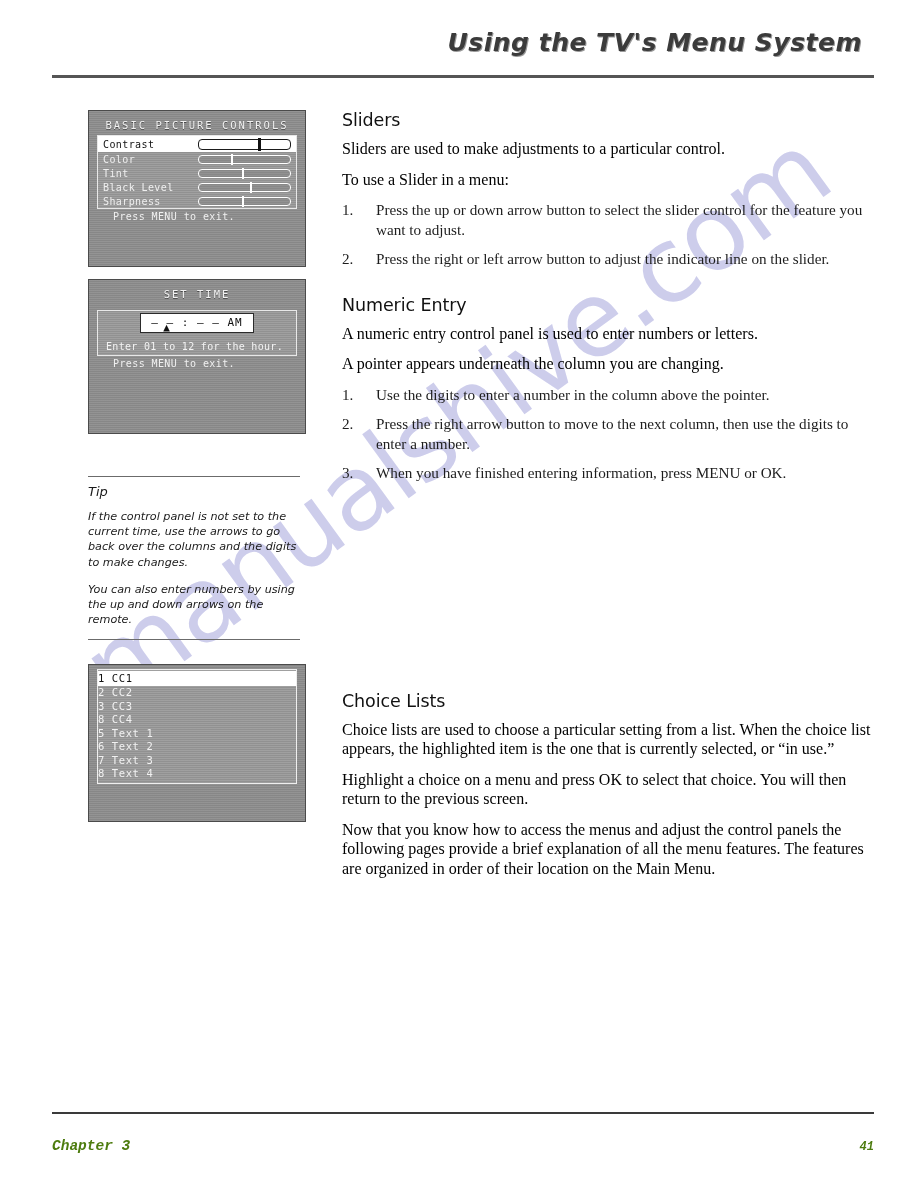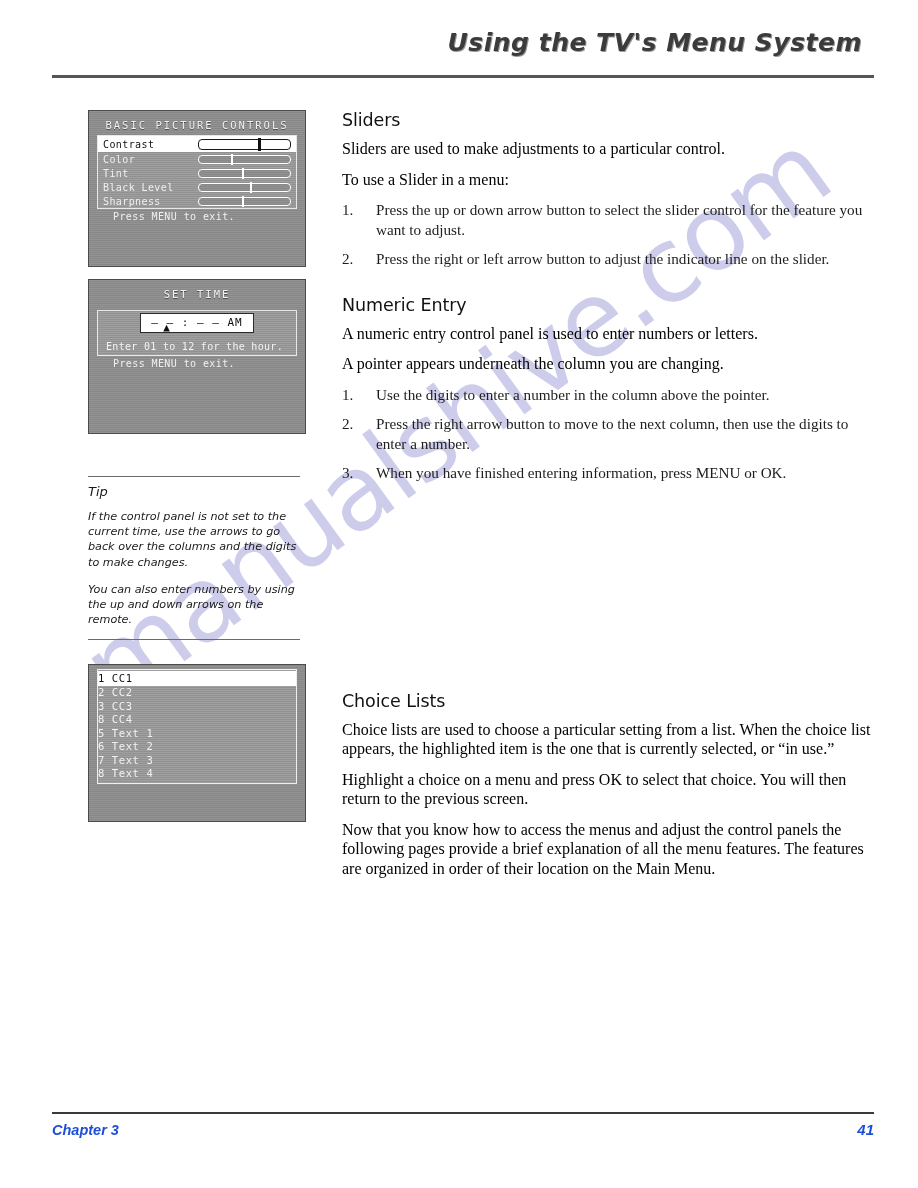--- a/index.html
+++ b/index.html
@@ -328,29 +328,29 @@
   }
   .footer-rule {
     width: 822px;
     height: 2px;
     background: #3a3a3a;
   }
   .footer-row {
     display: flex;
     justify-content: space-between;
     align-items: baseline;
-    margin-top: 7px;
-    font-family: Liberation Sans, sans-serif;
+    margin-top: 24px;
+    font-family: Liberation Mono, monospace;
     font-style: italic;
     font-weight: bold;
     font-size: 14.5px;
-    color: #1d4ed8;
+    color: #4d7c0f;
   }
   .footer-chapter { font-weight: bold; }
-  .footer-page { font-weight: bold; font-size: 15px; }
+  .footer-page { font-weight: bold; font-size: 12px; }
 </style>
 </head>
 <body>
 
 <div class="page">
 
   <div class="watermark">
     <span>manualshive.com</span>
   </div>
 

